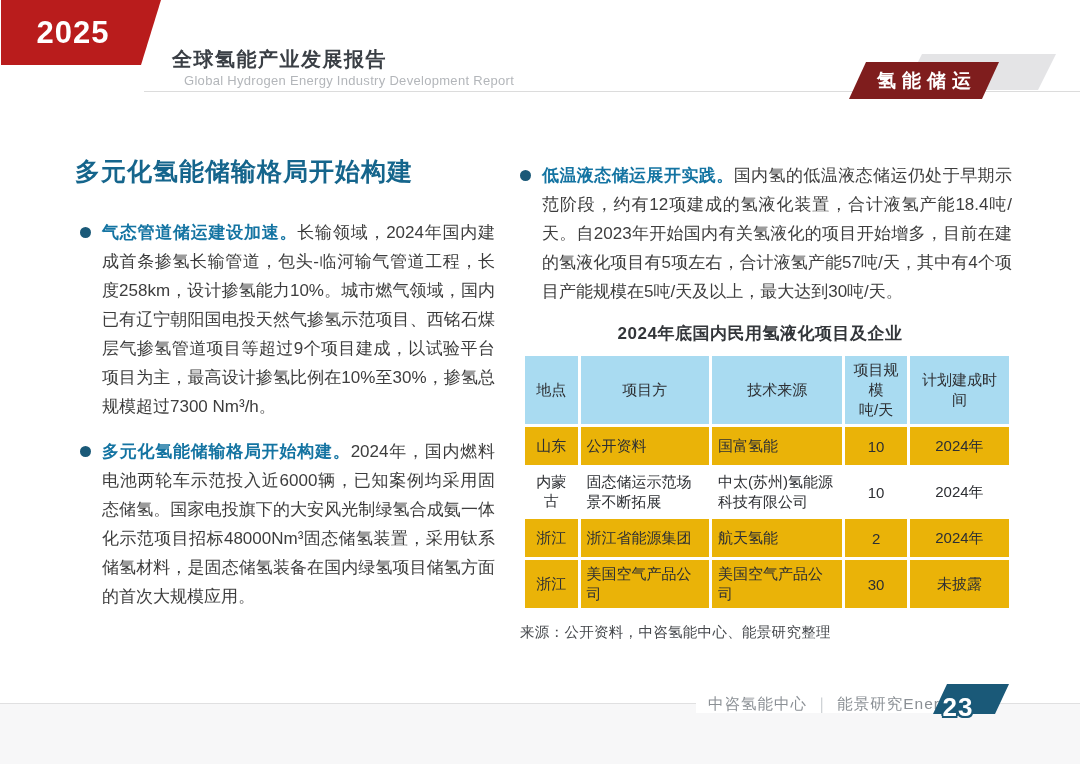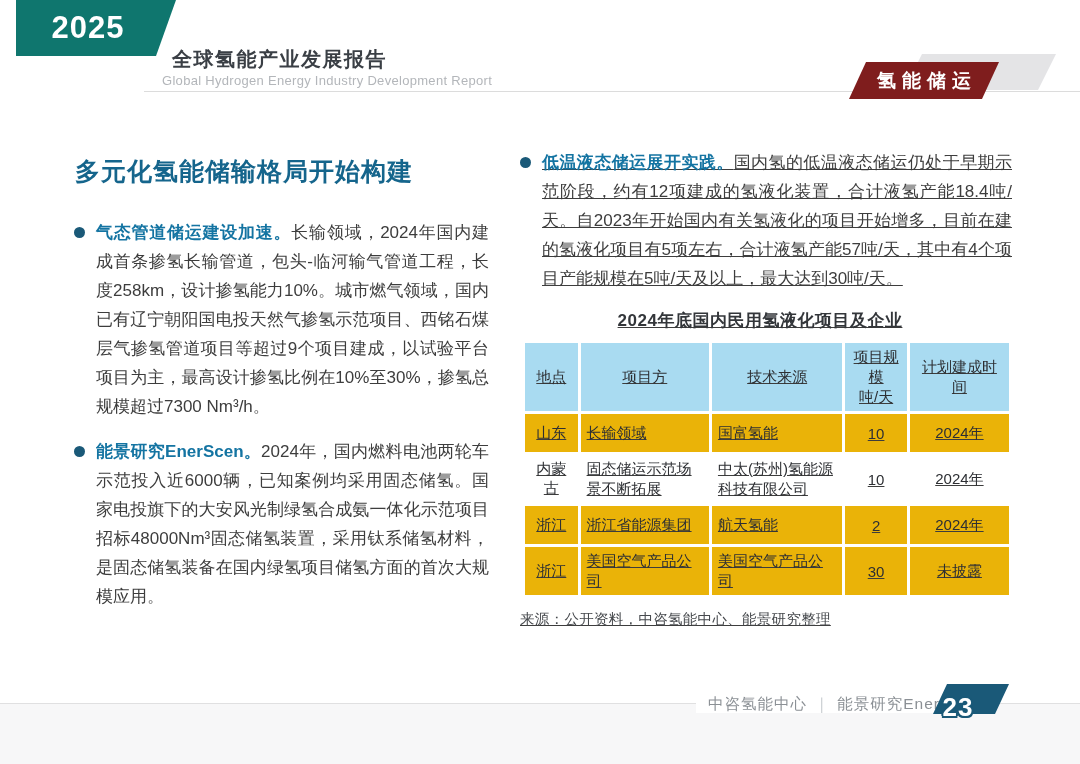--- a/index.html
+++ b/index.html
@@ -5,44 +5,44 @@
   * { margin:0; padding:0; box-sizing:border-box; }
   html,body { background:#e9e9e9; }
   .page {
     position:relative; width:1080px; height:764px; background:#ffffff;
     overflow:hidden; font-family:"Liberation Sans","DejaVu Sans",sans-serif;
     color:#3d3d3d; margin:0 auto;
   }
 
   
   .year-shape {
-    position:absolute; left:16px; top:48; width:160px; height:56px;
-    background:#0f766e;
+    position:absolute; left:1px; top:48; width:160px; height:65px;
+    background:#b91c1c;
     clip-path:polygon(0 0, 100% 0, calc(100% - 20px) 100%, 0 100%);
     display:flex; align-items:center; justify-content:center;
   }
   .year-text { color:#fff; font-size:31px; font-weight:bold; letter-spacing:1px; padding-right:16px; }
   .title-cn { position:absolute; left:172px; top:46px; font-size:20px; font-weight:bold; color:#3a3f45; letter-spacing:1.5px; }
-  .title-en { position:absolute; left:162px; top:73px; font-size:13px; color:#b3b6ba; letter-spacing:.3px; }
+  .title-en { position:absolute; left:184px; top:73px; font-size:13px; color:#b3b6ba; letter-spacing:.3px; }
   .header-line { position:absolute; left:144px; right:0; top:91px; height:1px; background:#dcdcdc; }
   .badge-ghost {
     position:absolute; left:904px; top:54px; width:152px; height:36px; background:#e4e4e6;
     clip-path:polygon(18px 0, 100% 0, calc(100% - 18px) 100%, 0 100%);
   }
   .badge {
     position:absolute; left:849px; top:62px; width:150px; height:37px; background:#7f1d1d;
     clip-path:polygon(17px 0, 100% 0, calc(100% - 17px) 100%, 0 100%);
     display:flex; align-items:center; justify-content:center;
   }
   .badge-text { color:#fff; font-size:19px; font-weight:bold; letter-spacing:6px; padding-left:6px; }
 
   
   .heading { position:absolute; left:75px; top:155px; font-size:25px; font-weight:bold; color:#15658c; letter-spacing:1px; }
-  .col-left  { position:absolute; left:74px;  top:218px; width:415px; }
-  .col-right { position:absolute; left:520px; top:148px; width:492px;text-decoration:underline; }
+  .col-left  { position:absolute; left:80px;  top:218px; width:415px; }
+  .col-right { position:absolute; left:520px; top:161px; width:492px; }
   .bullet { position:relative; padding-left:22px; margin-bottom:16px; }
   .dot { position:absolute; left:0; top:9px; width:11px; height:11px; border-radius:50%; background:#1a5978; }
   .bullet p { font-size:17px; line-height:29px; text-align:justify; color:#3d3d3d; }
   .lead { color:#1474a2; font-weight:bold; }
 
   
   .table-title { margin:14px 0 8px 0; width:480px; text-align:center; font-size:17px; font-weight:bold; color:#33363a; letter-spacing:.5px; }
   table.liq { border-collapse:separate; border-spacing:3px; margin-left:2px; }
   table.liq th, table.liq td { font-size:15px; color:#2d2f33; font-weight:normal; padding:4px 6px; }
   table.liq th { background:#a9dbf1; height:44px; text-align:center; line-height:20px; }
@@ -92,21 +92,21 @@
 
   <h1 class="heading">多元化氢能储输格局开始构建</h1>
 
   <div class="col-left">
     <div class="bullet">
       <span class="dot"></span>
       <p><span class="lead">气态管道储运建设加速。</span><span>长输领域，2024年国内建成首条掺氢长输管道，包头-临河输气管道工程，长度258km，设计掺氢能力10%。城市燃气领域，国内已有辽宁朝阳国电投天然气掺氢示范项目、西铭石煤层气掺氢管道项目等超过9个项目建成，以试验平台项目为主，最高设计掺氢比例在10%至30%，掺氢总规模超过7300 Nm³/h。</span></p>
     </div>
     <div class="bullet">
       <span class="dot"></span>
-      <p><span class="lead">能景研究EnerScen。</span><span>2024年，国内燃料电池两轮车示范投入近6000辆，已知案例均采用固态储氢。国家电投旗下的大安风光制绿氢合成氨一体化示范项目招标48000Nm³固态储氢装置，采用钛系储氢材料，是固态储氢装备在国内绿氢项目储氢方面的首次大规模应用。</span></p>
+      <p><span class="lead">多元化氢能储输格局开始构建。</span><span>2024年，国内燃料电池两轮车示范投入近6000辆，已知案例均采用固态储氢。国家电投旗下的大安风光制绿氢合成氨一体化示范项目招标48000Nm³固态储氢装置，采用钛系储氢材料，是固态储氢装备在国内绿氢项目储氢方面的首次大规模应用。</span></p>
     </div>
   </div>
 
   <div class="col-right">
     <div class="bullet">
       <span class="dot"></span>
       <p><span class="lead">低温液态储运展开实践。</span><span>国内氢的低温液态储运仍处于早期示范阶段，约有12项建成的氢液化装置，合计液氢产能18.4吨/天。自2023年开始国内有关氢液化的项目开始增多，目前在建的氢液化项目有5项左右，合计液氢产能57吨/天，其中有4个项目产能规模在5吨/天及以上，最大达到30吨/天。</span></p>
     </div>
 
     <div class="table-title">2024年底国内民用氢液化项目及企业</div>
@@ -124,21 +124,21 @@
           <th>地点</th>
           <th>项目方</th>
           <th>技术来源</th>
           <th><span>项目规模</span><br><span>吨/天</span></th>
           <th>计划建成时间</th>
         </tr>
       </thead>
       <tbody>
         <tr class="alt r0">
           <td class="c0">山东</td>
-          <td class="c1">长输领域</td>
+          <td class="c1">公开资料</td>
           <td class="c2">国富氢能</td>
           <td class="c3">10</td>
           <td class="c4">2024年</td>
         </tr>
         <tr class="plain r1">
           <td class="c0">内蒙古</td>
           <td class="c1">固态储运示范场景不断拓展</td>
           <td class="c2">中太(苏州)氢能源科技有限公司</td>
           <td class="c3">10</td>
           <td class="c4">2024年</td>

